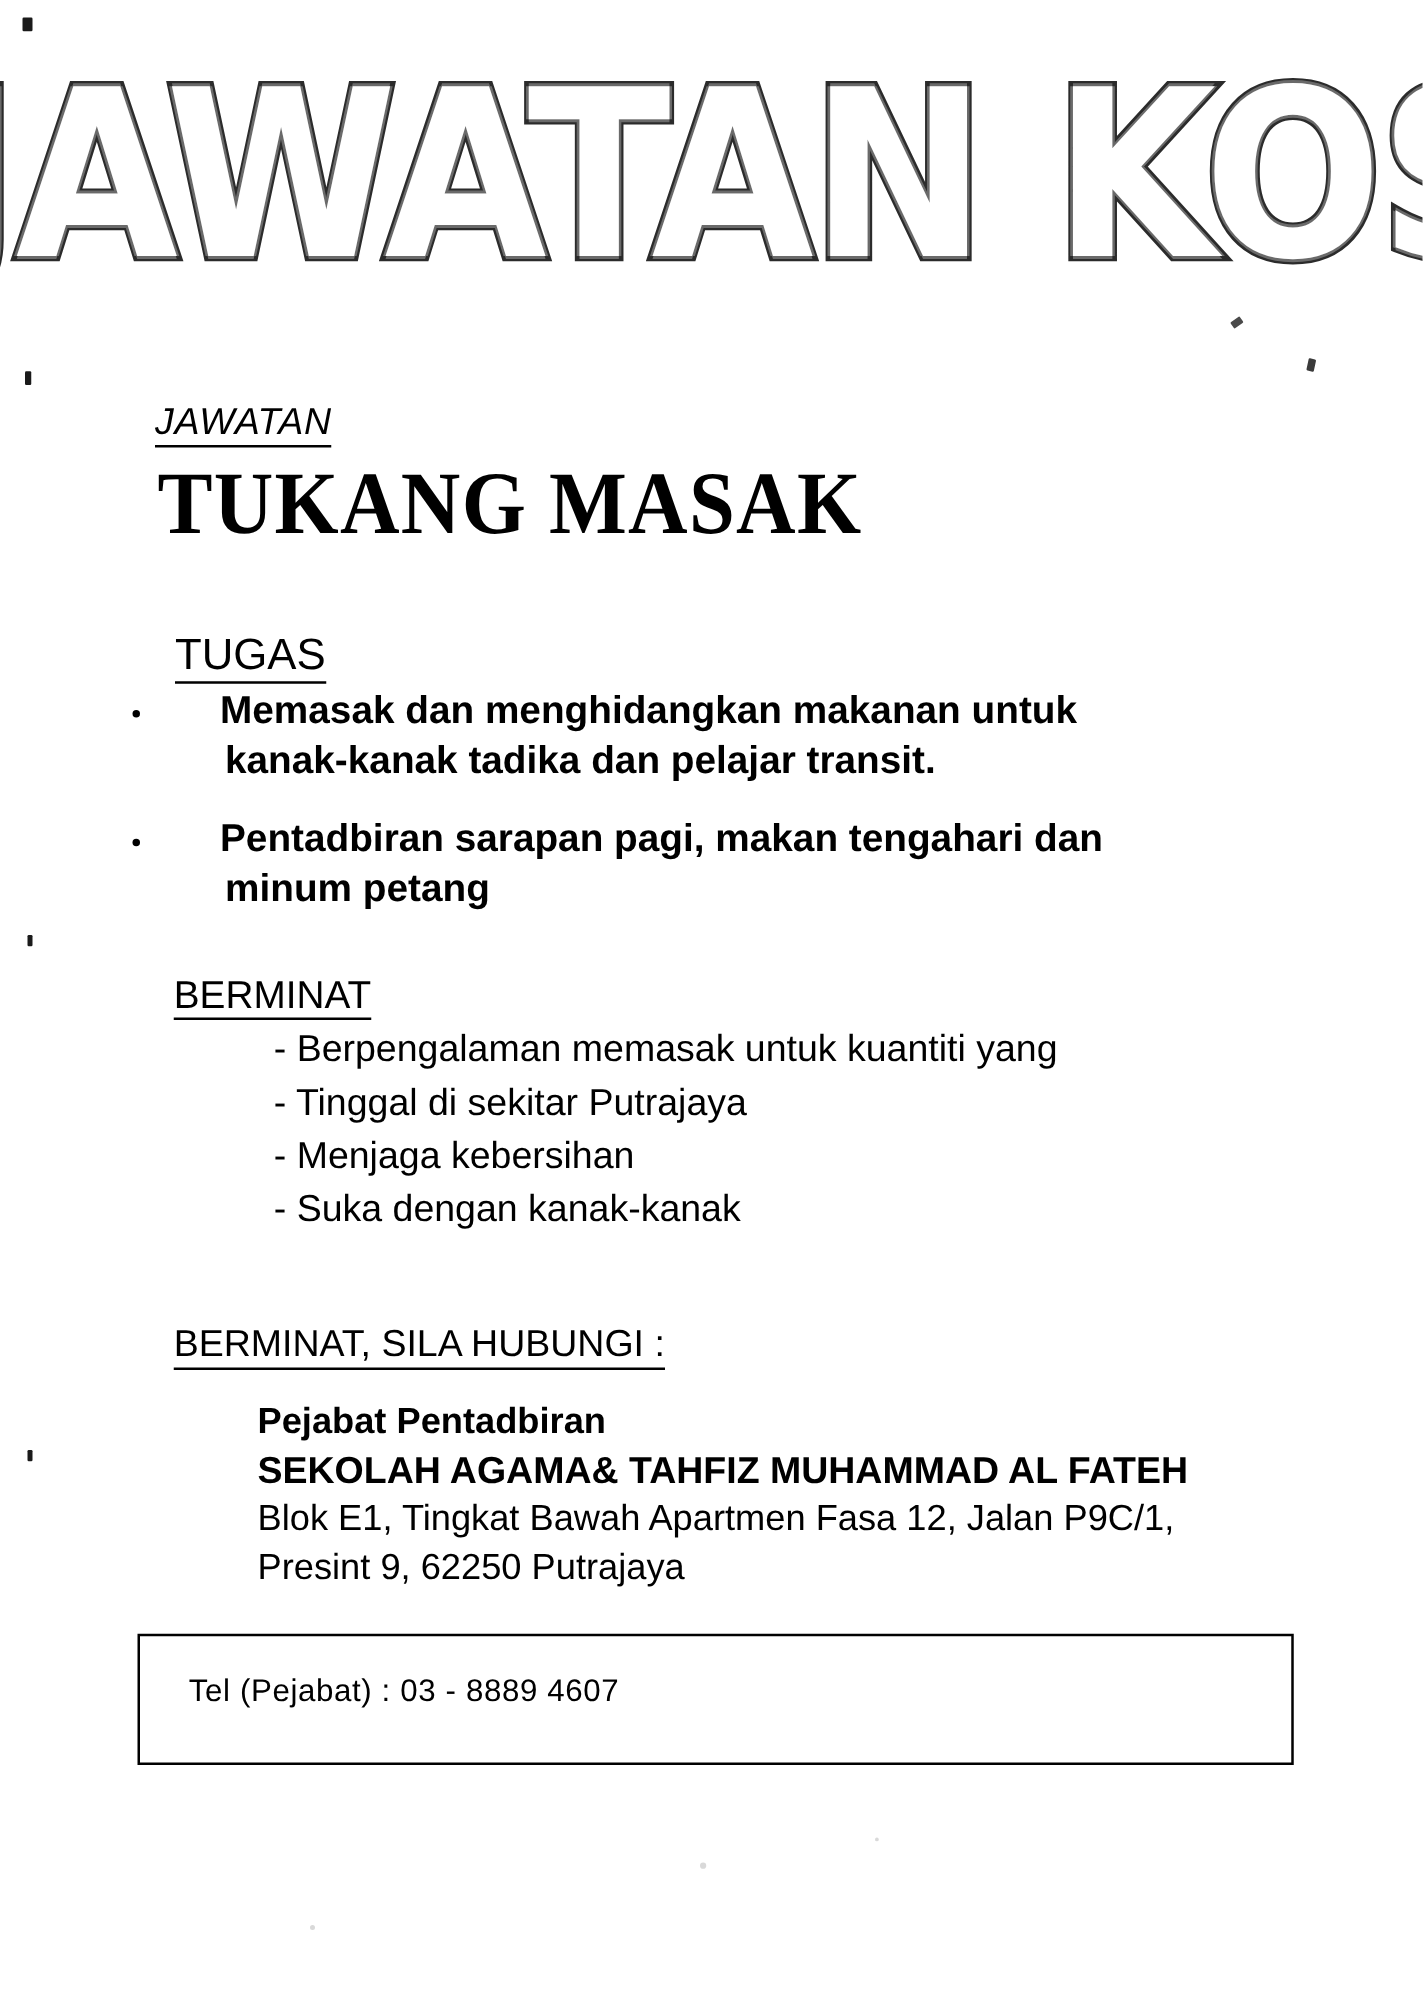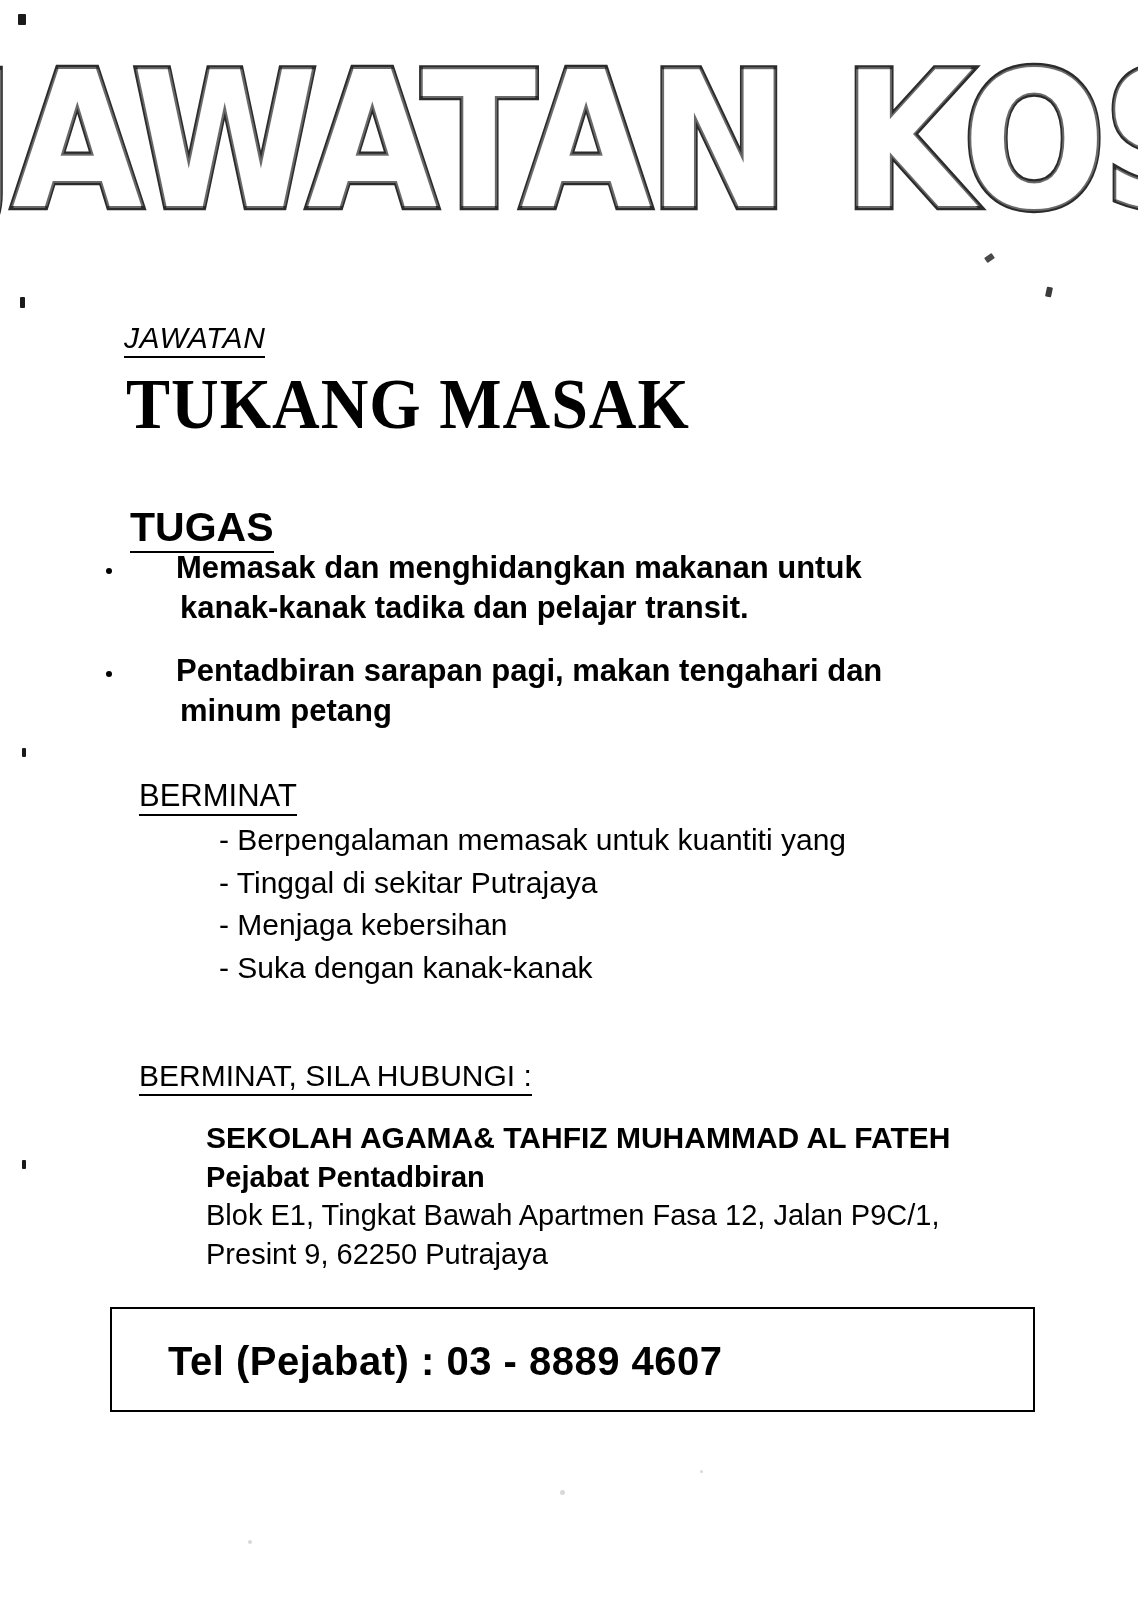--- a/index.html
+++ b/index.html
@@ -87,27 +87,26 @@
     font-weight: 700;
     font-size: 66px;
     letter-spacing: 1px;
     line-height: 1.05;
     transform: scaleY(1.08);
     transform-origin: left top;
   }
 
   .lbl-tugas {
     position: absolute;
-    left: 130px;
+    left: 140px;
     top: 505px;
-    font-size: 41px;
+    font-size: 35px;
     border-bottom: 2px solid #000;
     padding-bottom: 1px;
     line-height: 1.1;
-    font-weight: bold;
   }
 
   .duties {
     position: absolute;
     left: 96px;
     top: 548px;
     width: 950px;
   }
   .duty {
     position: relative;
@@ -180,24 +179,24 @@
     position: absolute;
     left: 110px;
     top: 1307px;
     width: 925px;
     height: 105px;
     border: 2px solid #000;
     box-sizing: border-box;
   }
   .tel-text {
     position: absolute;
-    left: 56px;
+    left: 39px;
     top: 30px;
-    font-size: 40px;
-    font-weight: 700;
+    font-size: 25px;
+    font-weight: 400;
     letter-spacing: 0.5px;
   }
 
   .faint {
     position: absolute;
     background: #d9d9d9;
     border-radius: 50%;
   }
   .f1 { left: 560px; top: 1490px; width: 5px; height: 5px; }
   .f2 { left: 248px; top: 1540px; width: 4px; height: 4px; }
@@ -251,22 +250,22 @@
       <span>- Menjaga kebersihan</span>
     </div>
     <div class="qual">
       <span>- Suka dengan kanak-kanak</span>
     </div>
   </div>
 
   <div class="lbl-contact">BERMINAT, SILA HUBUNGI :</div>
 
   <div class="contact-block">
+    <div class="ln b">Pejabat Pentadbiran</div>
     <div class="ln org">SEKOLAH AGAMA&amp; TAHFIZ MUHAMMAD AL FATEH</div>
-    <div class="ln b">Pejabat Pentadbiran</div>
     <div class="ln">Blok E1, Tingkat Bawah Apartmen Fasa 12, Jalan P9C/1,</div>
     <div class="ln">Presint 9, 62250 Putrajaya</div>
   </div>
 
   <div class="tel-box">
     <div class="tel-text">Tel (Pejabat) : 03 - 8889 4607</div>
   </div>
 
   <div class="faint f1"></div>
   <div class="faint f2"></div>

